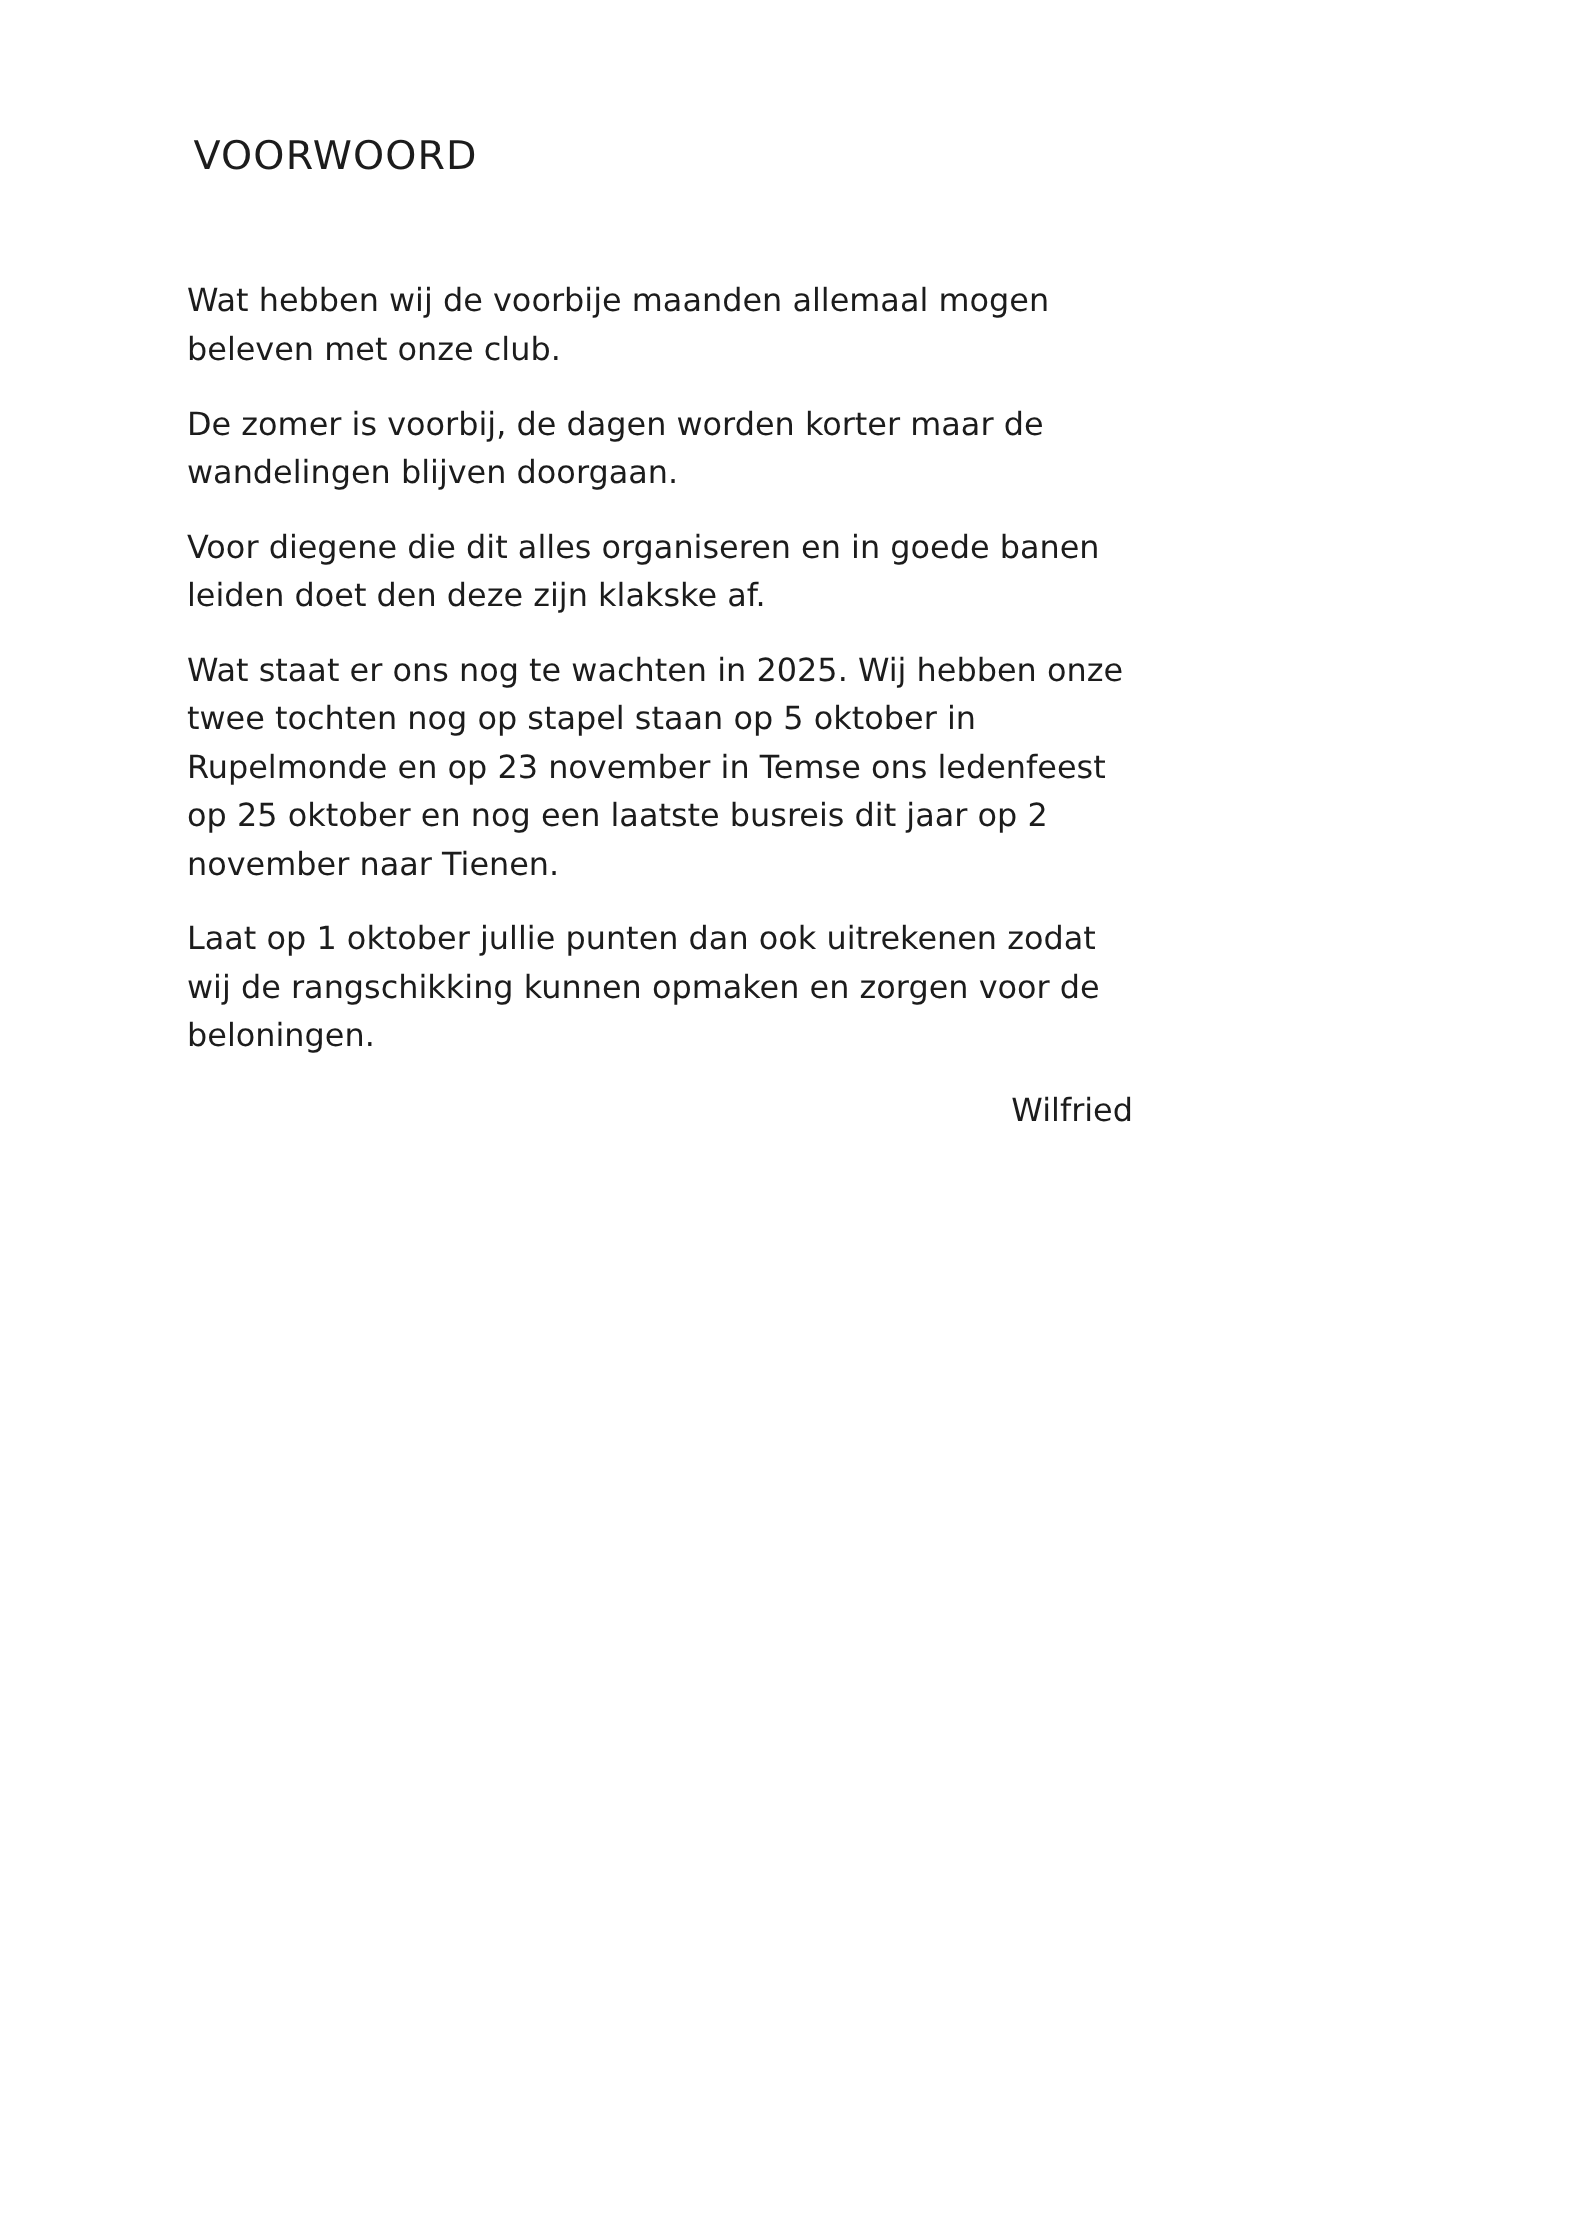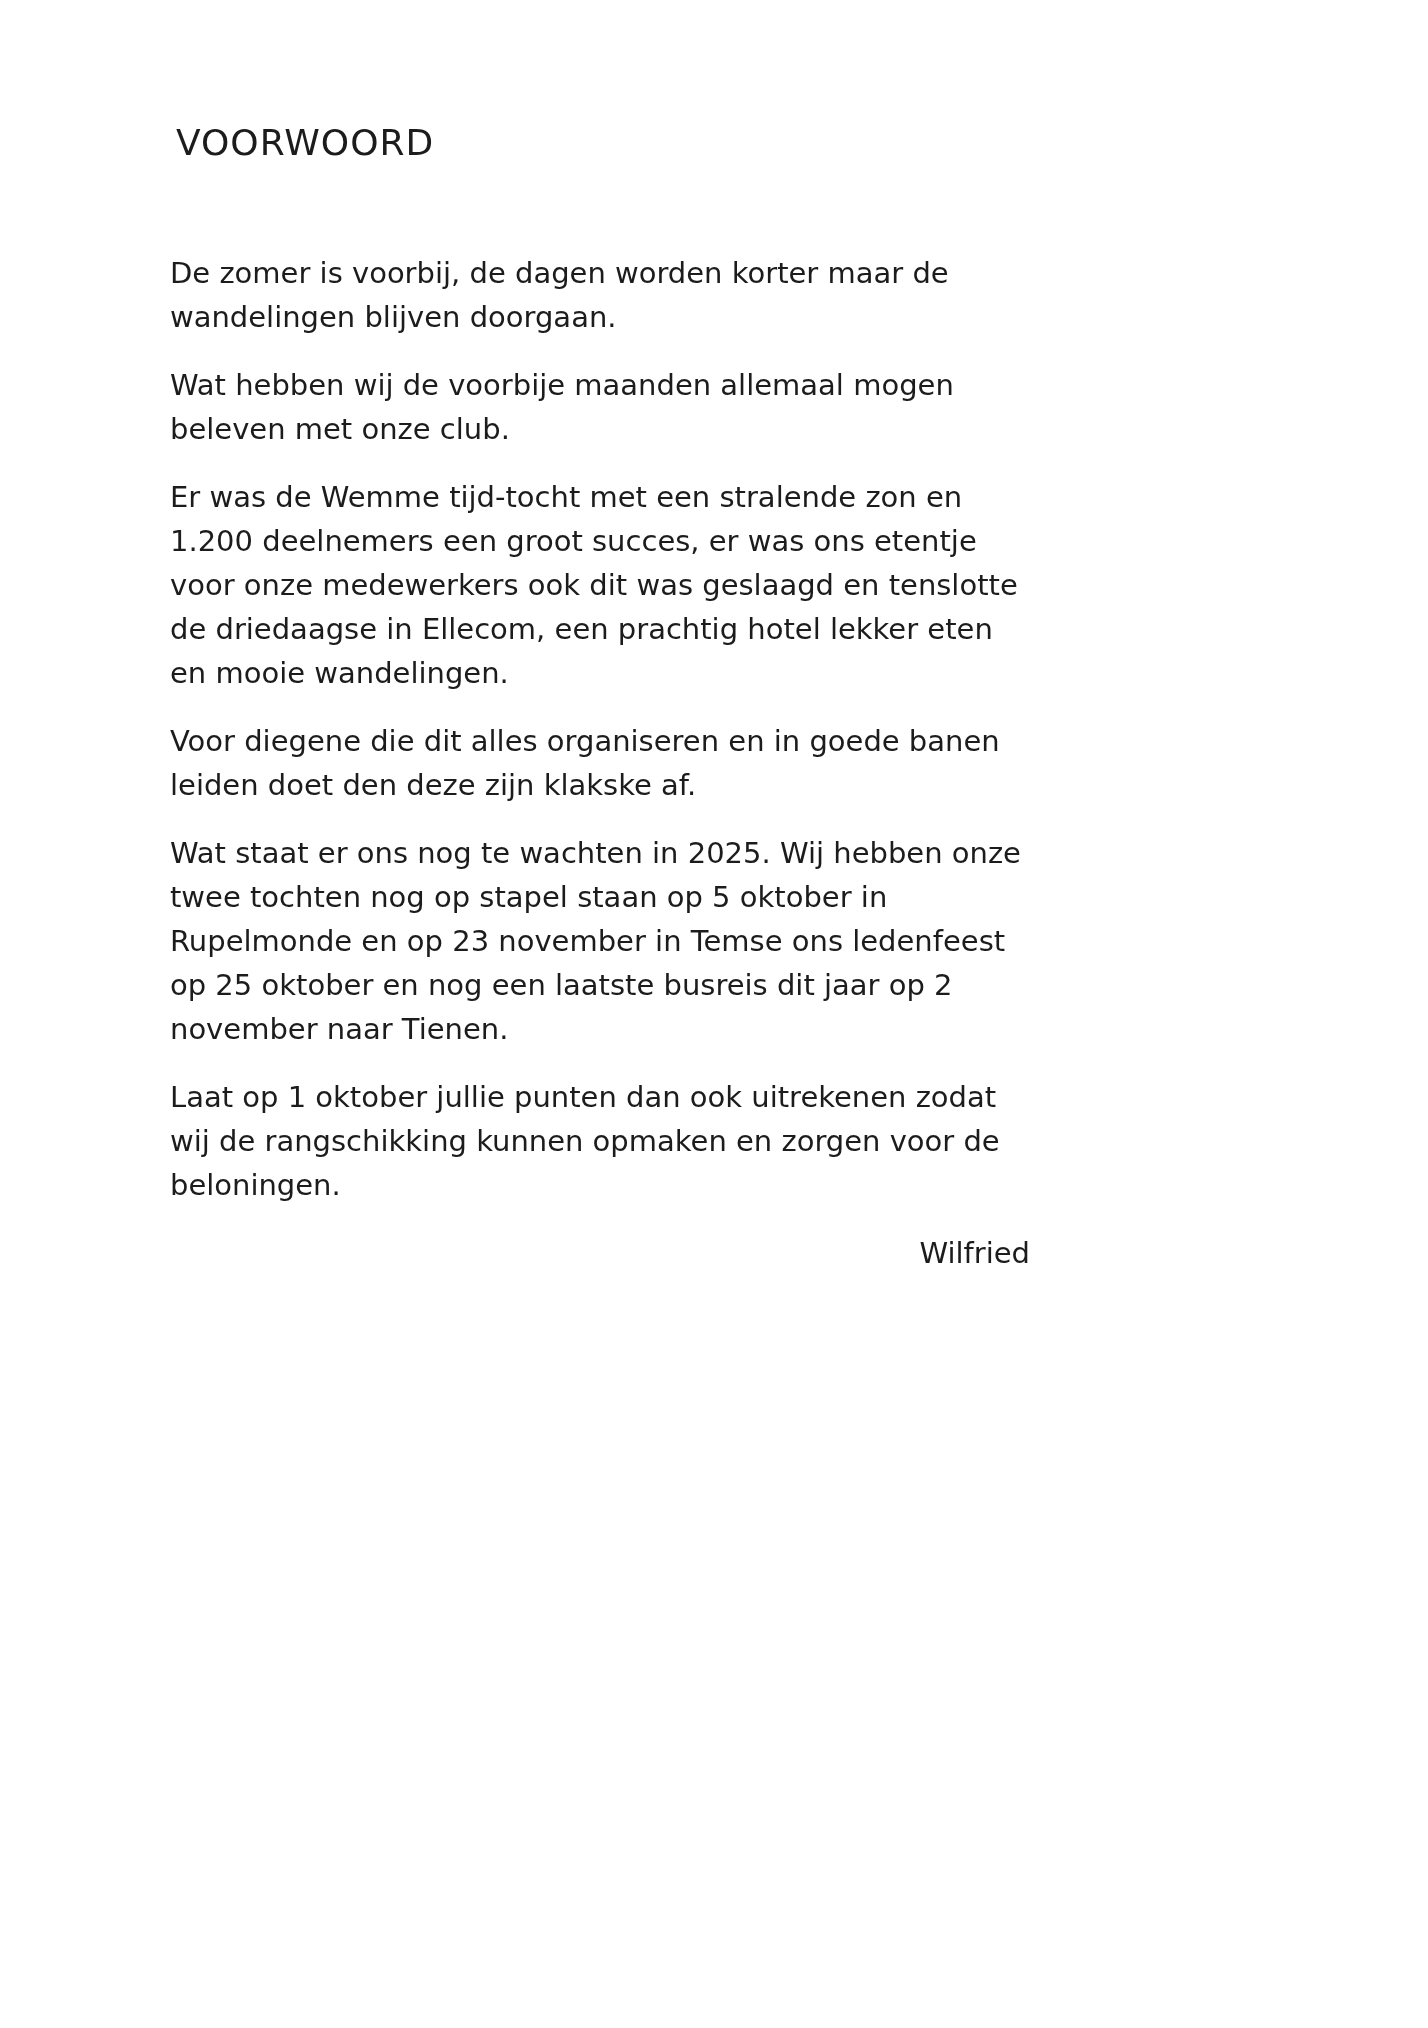--- a/index.html
+++ b/index.html
@@ -45,25 +45,24 @@
   }
 </style>
 </head>
 <body>
 
 <div class="page">
 
   <h1 class="doc-title">VOORWOORD</h1>
 
   <div class="doc-body">
+    <p>Wat hebben wij de voorbije maanden allemaal mogen beleven met onze club.</p>
+
     <p>De zomer is voorbij, de dagen worden korter maar de wandelingen blijven doorgaan.</p>
 
-    <p>Wat hebben wij de voorbije maanden allemaal mogen beleven met onze club.</p>
-
-    <p>Er was de Wemme tijd-tocht met een stralende zon en 1.200 deelnemers een groot succes, er was ons etentje voor onze medewerkers ook dit was geslaagd en tenslotte de driedaagse in Ellecom, een prachtig hotel lekker eten en mooie wandelingen.</p>
 
     <p>Voor diegene die dit alles organiseren en in goede banen leiden doet den deze zijn klakske af.</p>
 
     <p>Wat staat er ons nog te wachten in 2025. Wij hebben onze twee tochten nog op stapel staan op 5 oktober in Rupelmonde en op 23 november in Temse ons ledenfeest op 25 oktober en nog een laatste busreis dit jaar op 2 november naar Tienen.</p>
 
     <p>Laat op 1 oktober jullie punten dan ook uitrekenen zodat wij de rangschikking kunnen opmaken en zorgen voor de beloningen.</p>
 
 
     <p class="signature">Wilfried</p>
   </div>

